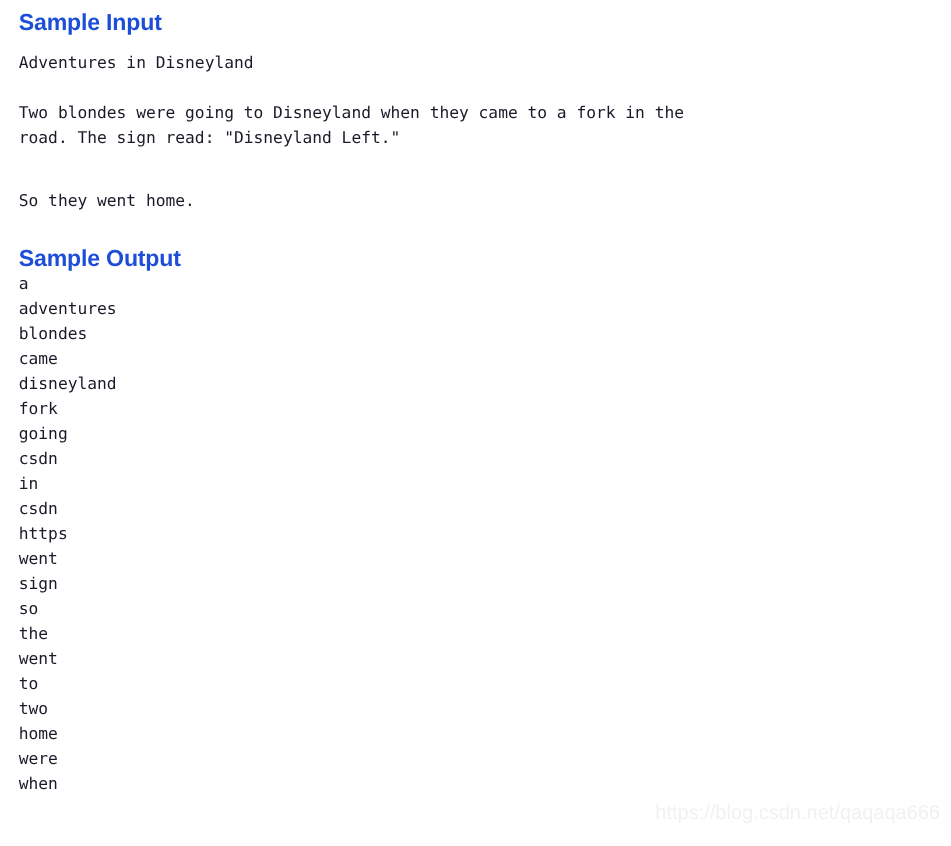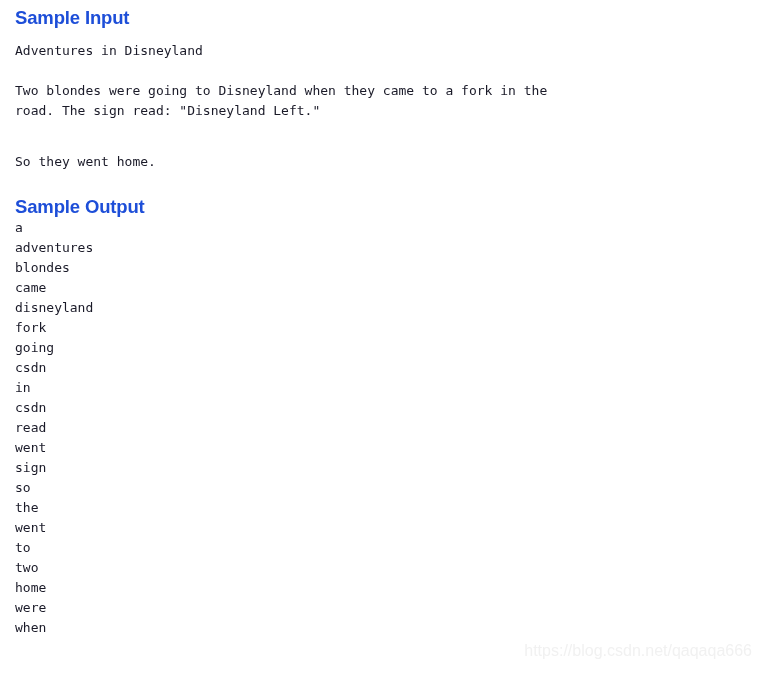--- a/index.html
+++ b/index.html
@@ -107,21 +107,21 @@
       <li>a</li>
       <li>adventures</li>
       <li>blondes</li>
       <li>came</li>
       <li>disneyland</li>
       <li>fork</li>
       <li>going</li>
       <li>csdn</li>
       <li>in</li>
       <li>csdn</li>
-      <li>read</li>
+      <li>https</li>
       <li>went</li>
       <li>sign</li>
       <li>so</li>
       <li>the</li>
       <li>went</li>
       <li>to</li>
       <li>two</li>
       <li>home</li>
       <li>were</li>
       <li>when</li>

